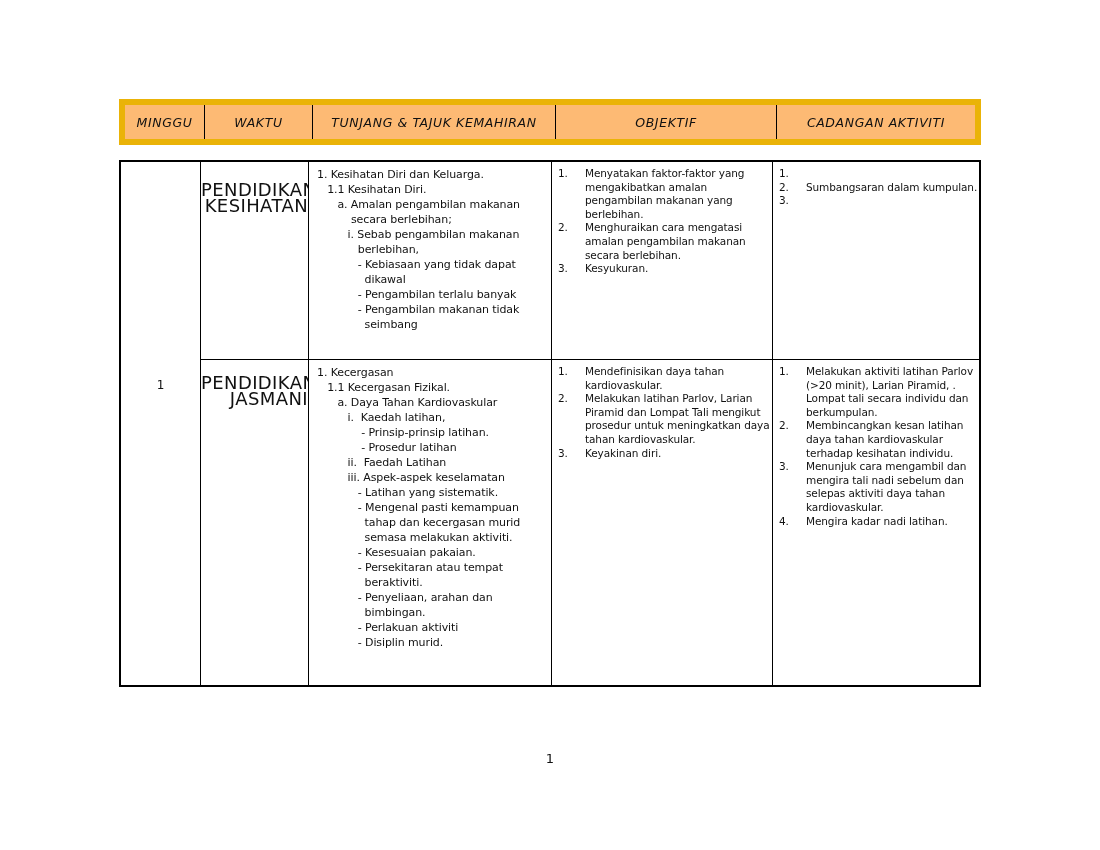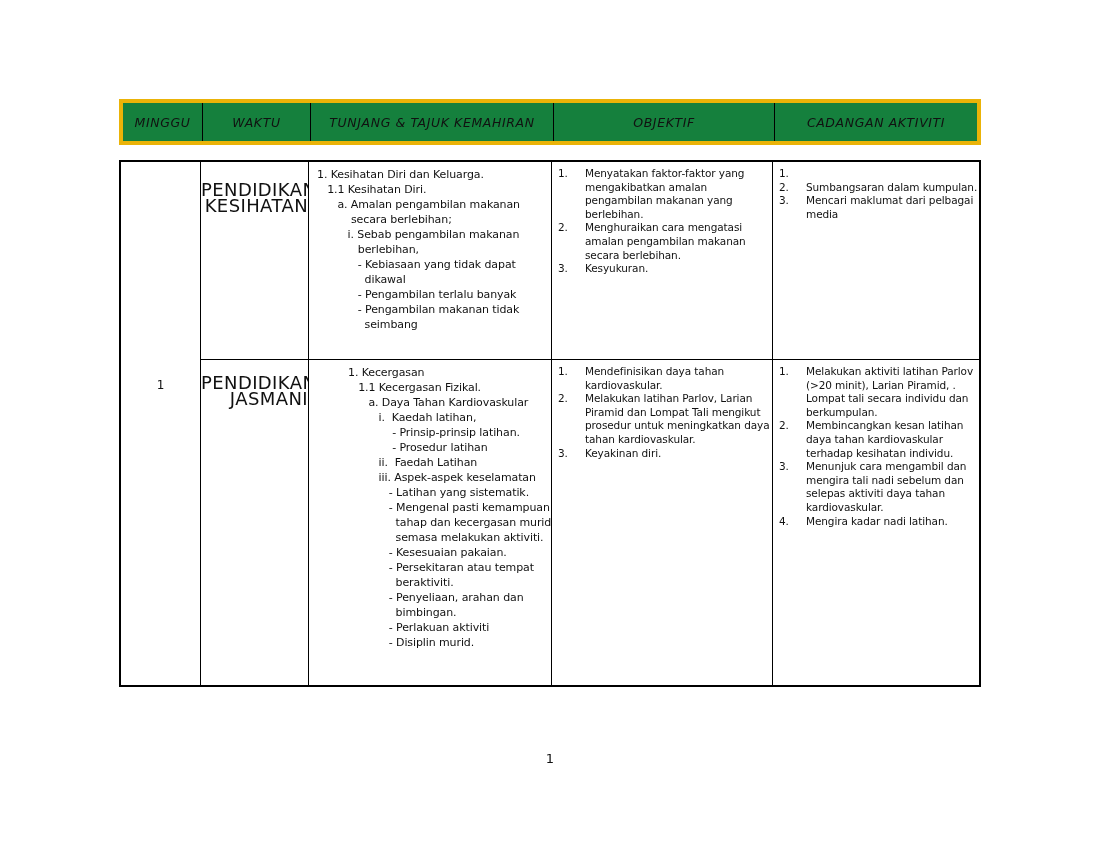--- a/index.html
+++ b/index.html
@@ -4,21 +4,21 @@
 <style>
   * { margin:0; padding:0; box-sizing:border-box; }
   html,body { background:#ffffff; }
   .page {
     position:relative; width:1100px; height:850px; background:#ffffff;
     font-family:"DejaVu Sans","Liberation Sans",sans-serif; color:#111111;
   }
   
   .header-table {
     position:absolute; left:119px; top:99px; width:862px; height:46px;
-    border:4px solid #eab308; display:flex; background:#15803d;
+    border:6px solid #eab308; display:flex; background:#fdba74;
   }
   .hcell {
     border-right:1px solid #000; display:flex; align-items:center; justify-content:center;
     font-style:italic; font-size:12.5px; letter-spacing:0.6px; white-space:nowrap;
   }
   .hcell:last-child { border-right:none; }
   .w-minggu { width:80px; }  .w-waktu { width:108px; }  .w-tunjang { width:243px; }
   .w-objektif { width:221px; }  .w-aktiviti { flex:1; }
   
   .body-table {
@@ -110,29 +110,27 @@
     <div class="cell list-cell last-col" style="grid-column:5; grid-row:1;">
       <div class="item">
         <span class="num">1.</span>
       </div>
       <div class="item">
         <span class="num">2.</span>
         <span class="txt">Sumbangsaran dalam kumpulan.</span>
       </div>
       <div class="item">
         <span class="num">3.</span>
-        <span class="txt">Mencari maklumat dari pelbagai
-media</span>
       </div>
     </div>
 
     <div class="cell waktu-cell r2 last-row" style="grid-column:2; grid-row:2;">PENDIDIKAN
 JASMANI</div>
 
-    <div class="cell tunjang-cell last-row" style="grid-column:3; grid-row:2;margin-left:31px;">1. Kecergasan
+    <div class="cell tunjang-cell last-row" style="grid-column:3; grid-row:2;">1. Kecergasan
    1.1 Kecergasan Fizikal.
       a. Daya Tahan Kardiovaskular
          i.  Kaedah latihan,
              - Prinsip-prinsip latihan.
              - Prosedur latihan
          ii.  Faedah Latihan
          iii. Aspek-aspek keselamatan
             - Latihan yang sistematik.
             - Mengenal pasti kemampuan
               tahap dan kecergasan murid

